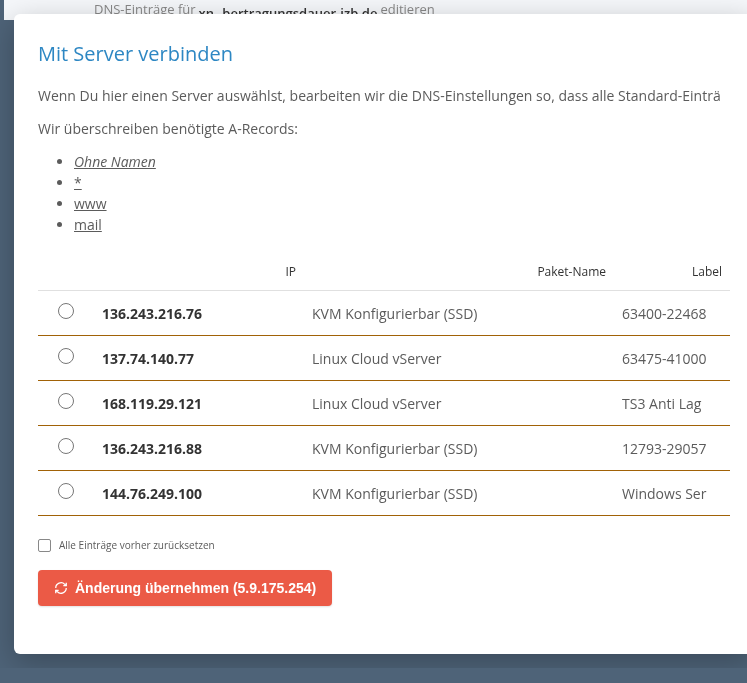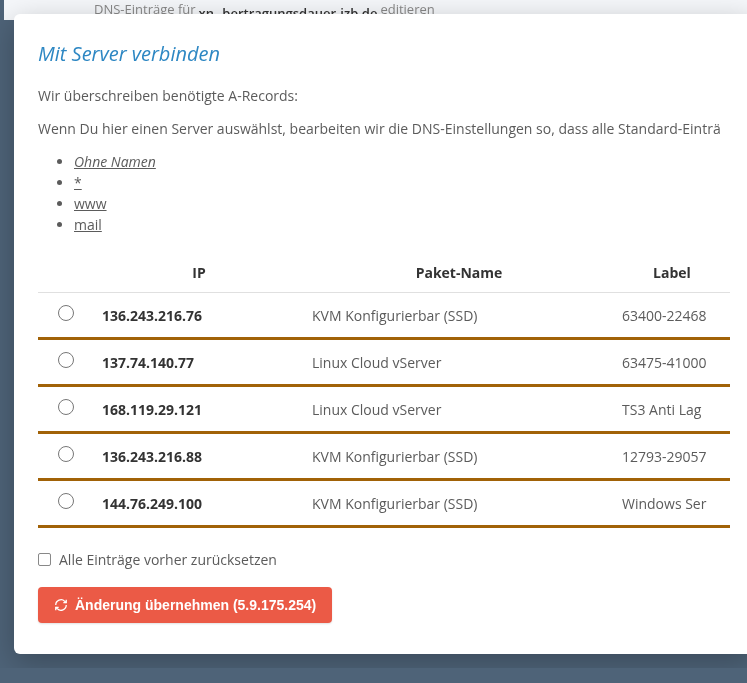--- a/index.html
+++ b/index.html
@@ -37,50 +37,49 @@
     box-shadow: 0 8px 30px rgba(0,0,0,0.25);
     padding: 26px 24px 24px 24px;
     min-height: 640px;
     width: 740px; 
   }
   .modal h2 {
     margin: 0 0 18px 0;
     font-weight: 400;
     font-size: 20px;
     color: #2d87c3;
-    font-style: italic;
   }
   .intro p {
     margin: 0 0 12px 0;
     line-height: 1.5;
   }
   .intro ul {
     margin: 4px 0 18px 36px;
     padding: 0;
     list-style: disc;
   }
   .intro ul li { margin: 0; line-height: 1.5; text-decoration: underline; }
   .intro ul li em { font-style: italic; }
 
   table.server-table {
     width: 100%;
     border-collapse: collapse;
     margin-top: 4px;
   }
   table.server-table th {
-    text-align: center;
-    font-weight: 700;
+    text-align: right;
+    font-weight: 400;
     color: #333;
     padding: 10px 8px;
     border-bottom: 1px solid #e0e0e0;
-    font-size: 14px;
+    font-size: 12px;
   }
   table.server-table td {
     padding: 12px 8px;
-    border-bottom: 3px solid #a16207;
+    border-bottom: 1px solid #a16207;
     vertical-align: middle;
     font-size: 14px;
     white-space: nowrap;
   }
   table.server-table td.ip-cell { font-weight: 700; color: #333; }
   table.server-table td.radio-cell { width: 48px; text-align: center; }
 
   .radio {
     width: 16px; height: 16px;
     border: 1.6px solid #777;
@@ -105,21 +104,21 @@
     gap: 8px;
   }
   .chk {
     width: 13px; height: 13px;
     border: 1.4px solid #888;
     border-radius: 2px;
     display: inline-block;
     cursor: pointer;
   }
   .footer-row label {
-    font-size: 14px;
+    font-size: 10px;
     cursor: pointer;
   }
 
   .btn-primary {
     margin-top: 18px;
     background: #eb5a46;
     color: #fff;
     border: none;
     border-radius: 4px;
     padding: 10px 16px;
@@ -151,22 +150,22 @@
   <span>DNS-Einträge für </span>
   <b>xn--bertragungsdauer-izb.de</b>
   <span> editieren</span>
 </div>
 
 <div class="modal">
 
   <h2>Mit Server verbinden</h2>
 
   <div class="intro">
+    <p>Wenn Du hier einen Server auswählst, bearbeiten wir die DNS-Einstellungen so, dass alle Standard-Einträ</p>
     <p>Wir überschreiben benötigte A-Records:</p>
-    <p>Wenn Du hier einen Server auswählst, bearbeiten wir die DNS-Einstellungen so, dass alle Standard-Einträ</p>
     <ul>
       <li><em>Ohne Namen</em></li>
       <li><span>*</span></li>
       <li><span>www</span></li>
       <li><span>mail</span></li>
     </ul>
   </div>
 
   <table class="server-table">
     <thead>

